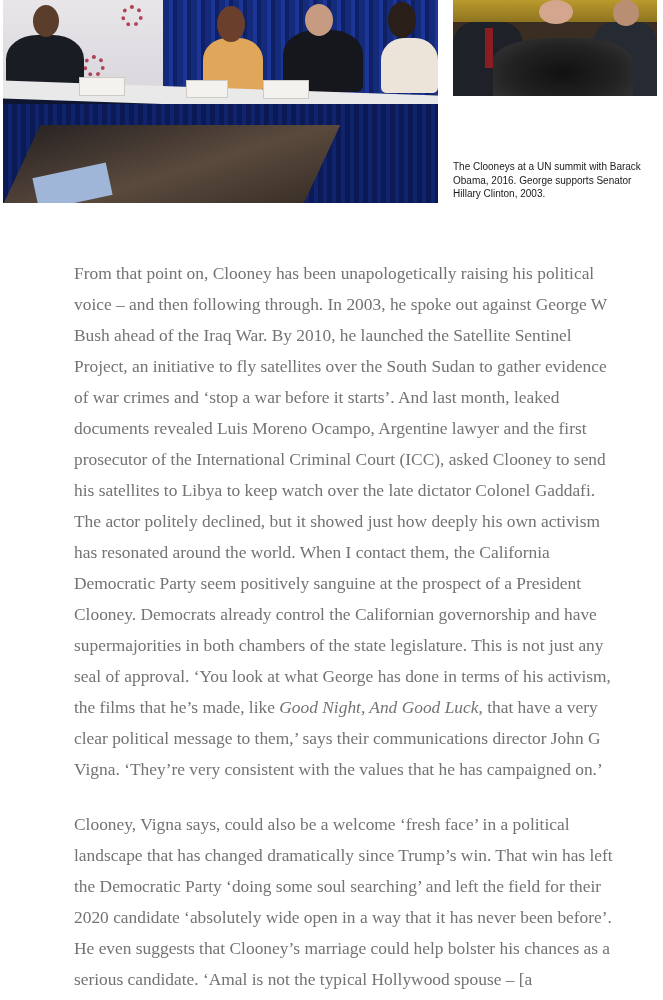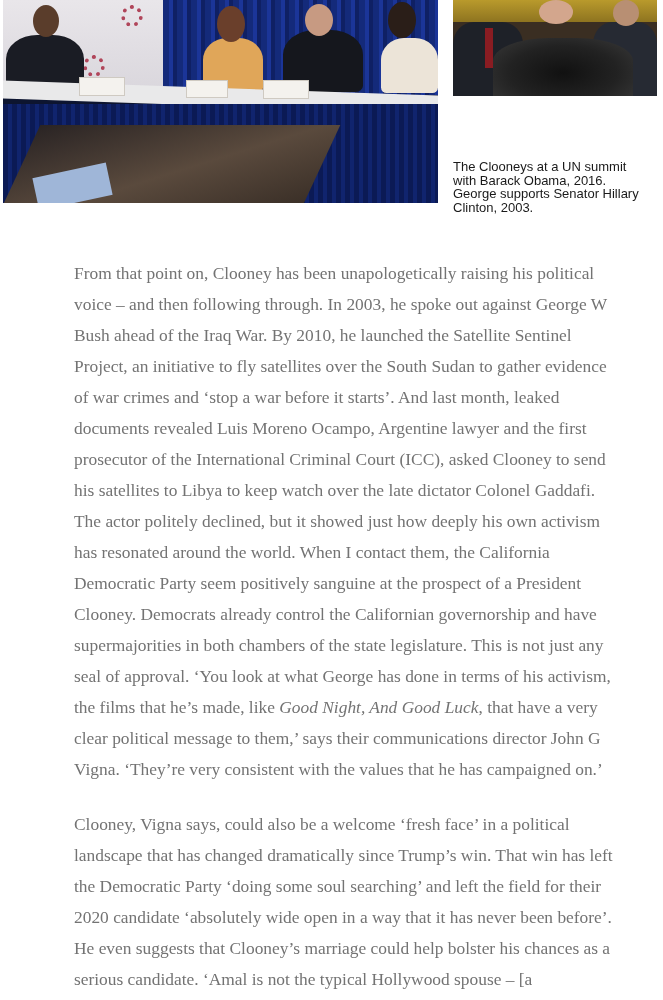--- a/index.html
+++ b/index.html
@@ -17,21 +17,21 @@
   .photo-main .screen { position: absolute; left: 32px; top: 170px; width: 75px; height: 33px; background: #9fb6d8; transform: rotate(-12deg); }
   .person { position: absolute; border-radius: 40% 40% 10% 10%; }
   .head { position: absolute; border-radius: 50%; }
   .nameplate { position: absolute; background: #f4f2ee; border: 1px solid #cfcac2; }
 
   .photo-side { position: absolute; left: 453px; top: 0; width: 204px; height: 96px; overflow: hidden; background: #3a2e22; }
   .photo-side .wall { position: absolute; left: 0; top: 0; width: 204px; height: 22px; background: linear-gradient(180deg,#b99a2c,#8e7420); }
   .photo-side .suit { position: absolute; background: #1e2128; border-radius: 30% 30% 0 0; }
   .photo-side .mics { position: absolute; left: 40px; top: 38px; width: 140px; height: 58px; background: radial-gradient(ellipse at 50% 60%,#111 0%,#222 55%,#3a3a3a 100%); border-radius: 40% 40% 0 0; }
 
-  .caption { position: absolute; left: 453px; top: 160px; width: 200px; font-family: "Liberation Sans", "DejaVu Sans", sans-serif; font-size: 13px; line-height: 13.6px; color: #1a1a1a; }
+  .caption { position: absolute; left: 453px; top: 160px; width: 200px; font-family: "Liberation Sans", "DejaVu Sans", sans-serif; font-size: 10px; line-height: 13.6px; color: #1a1a1a; }
 
   .article { position: absolute; left: 74px; top: 258px; width: 545px; font-size: 17.4px; line-height: 31px; color: #737373; }
   .article p { margin: 0 0 23.5px 0; }
   .article em { font-style: italic; }
 </style>
 </head>
 <body>
 
 <div class="photo-main" title="The Clooneys at a UN summit with Barack Obama, 2016">
   <div class="backdrop"></div>

